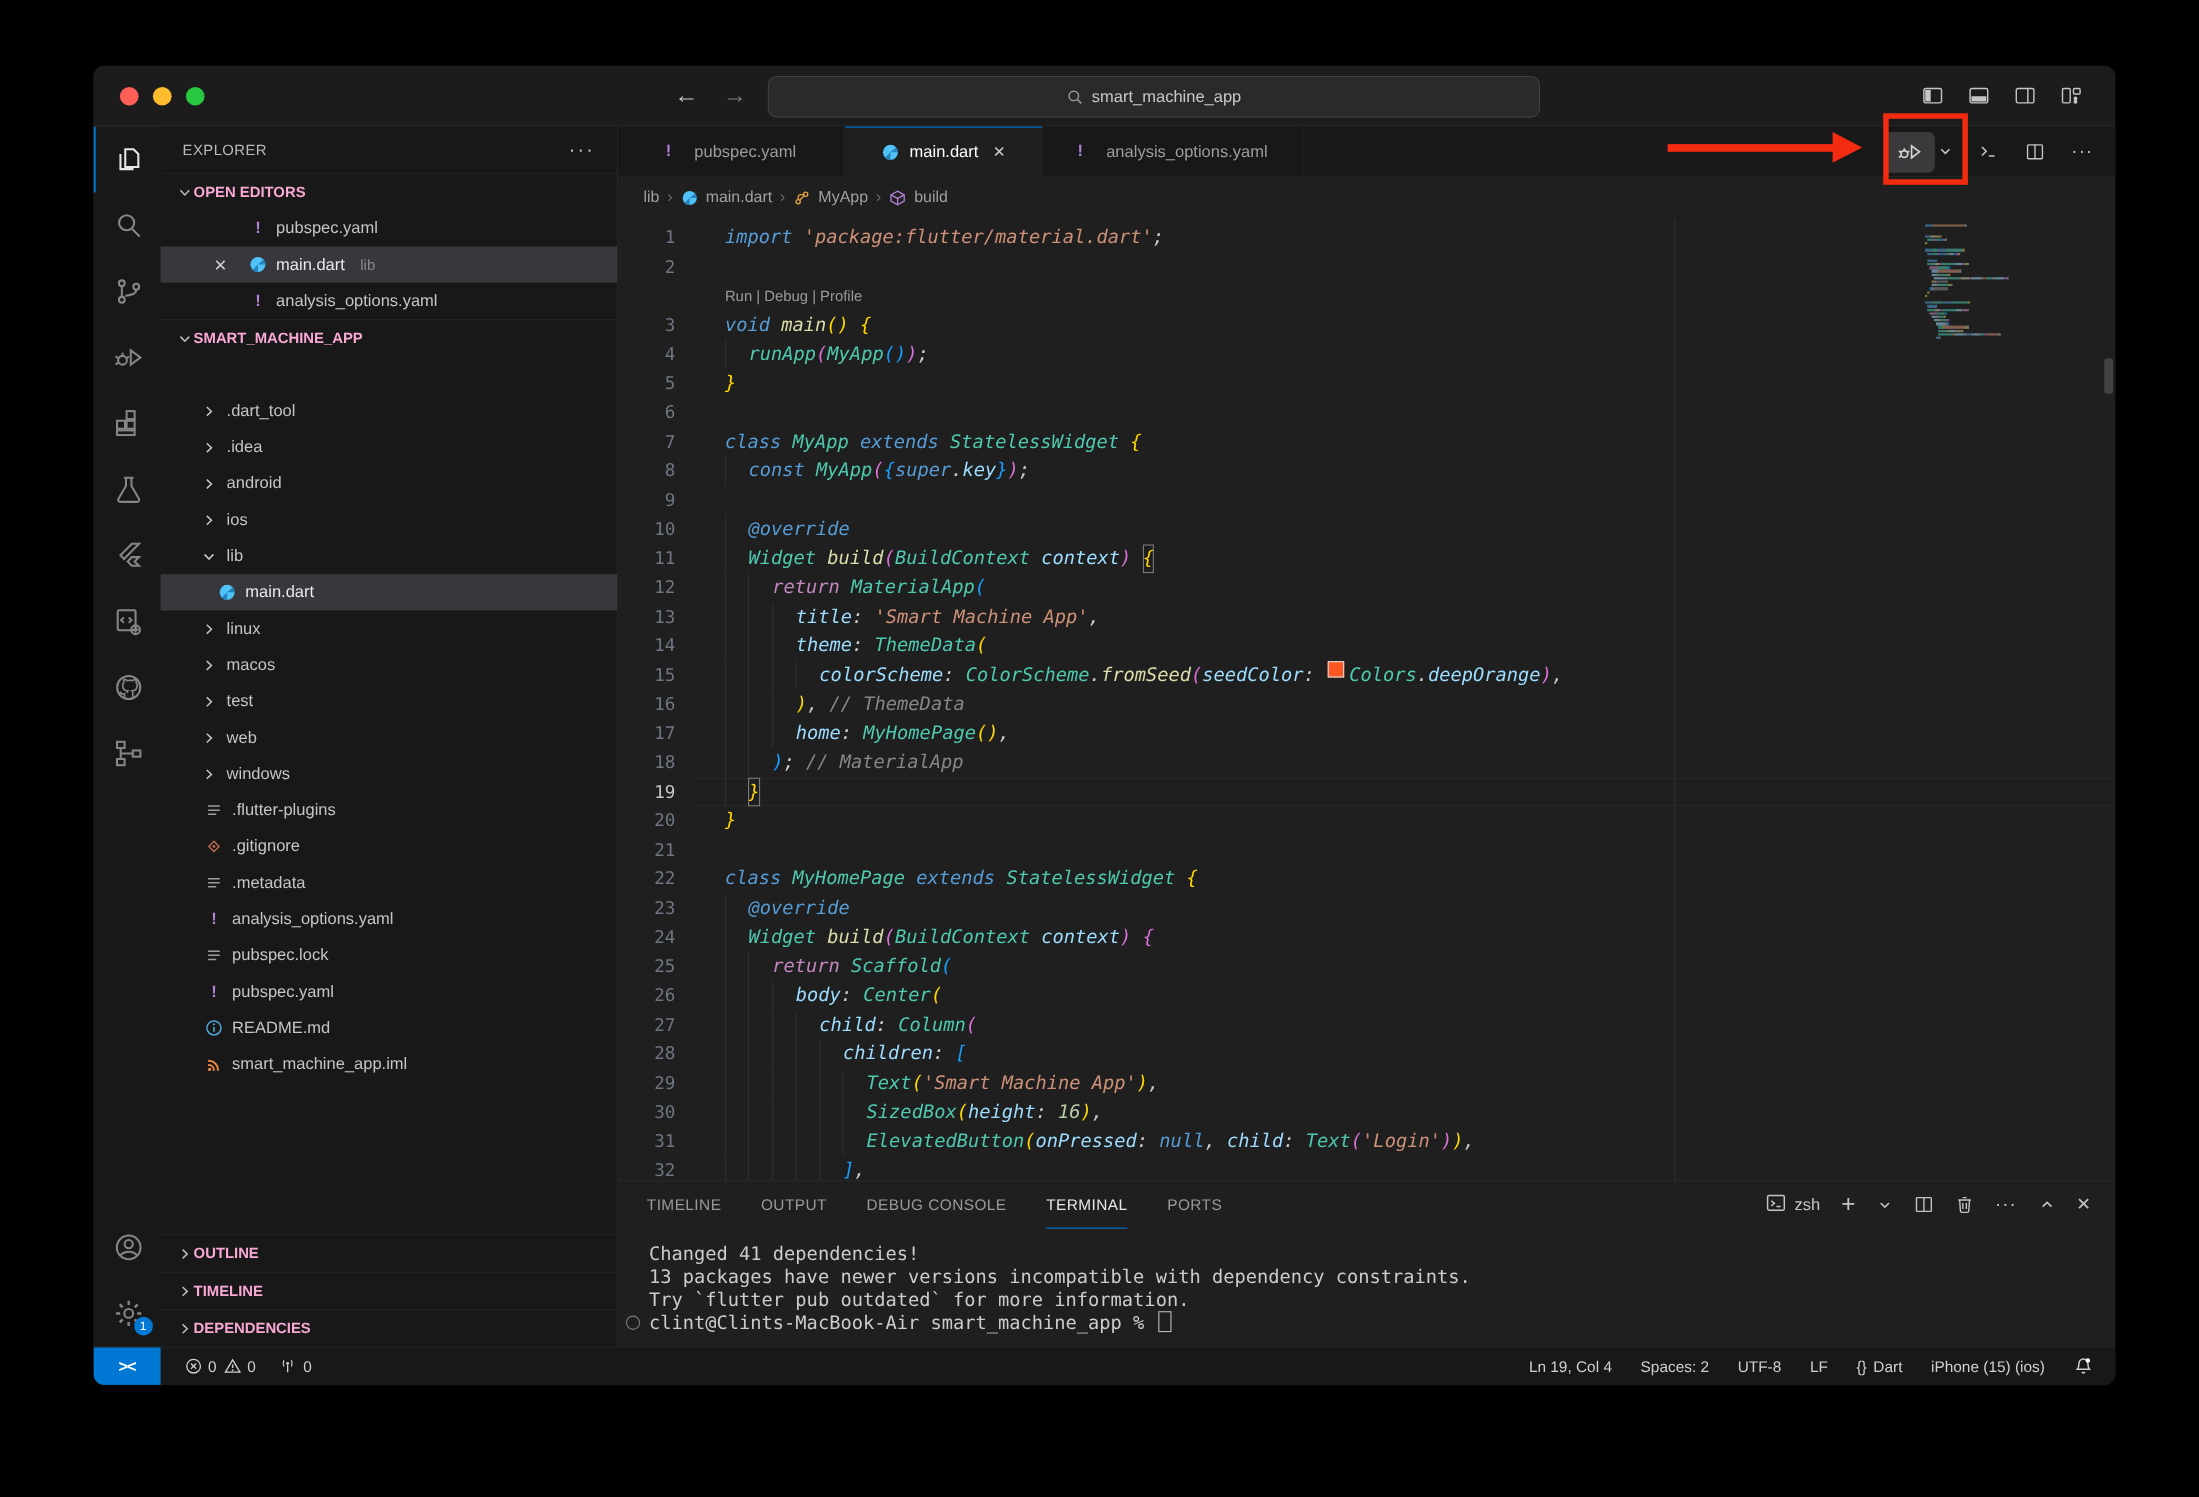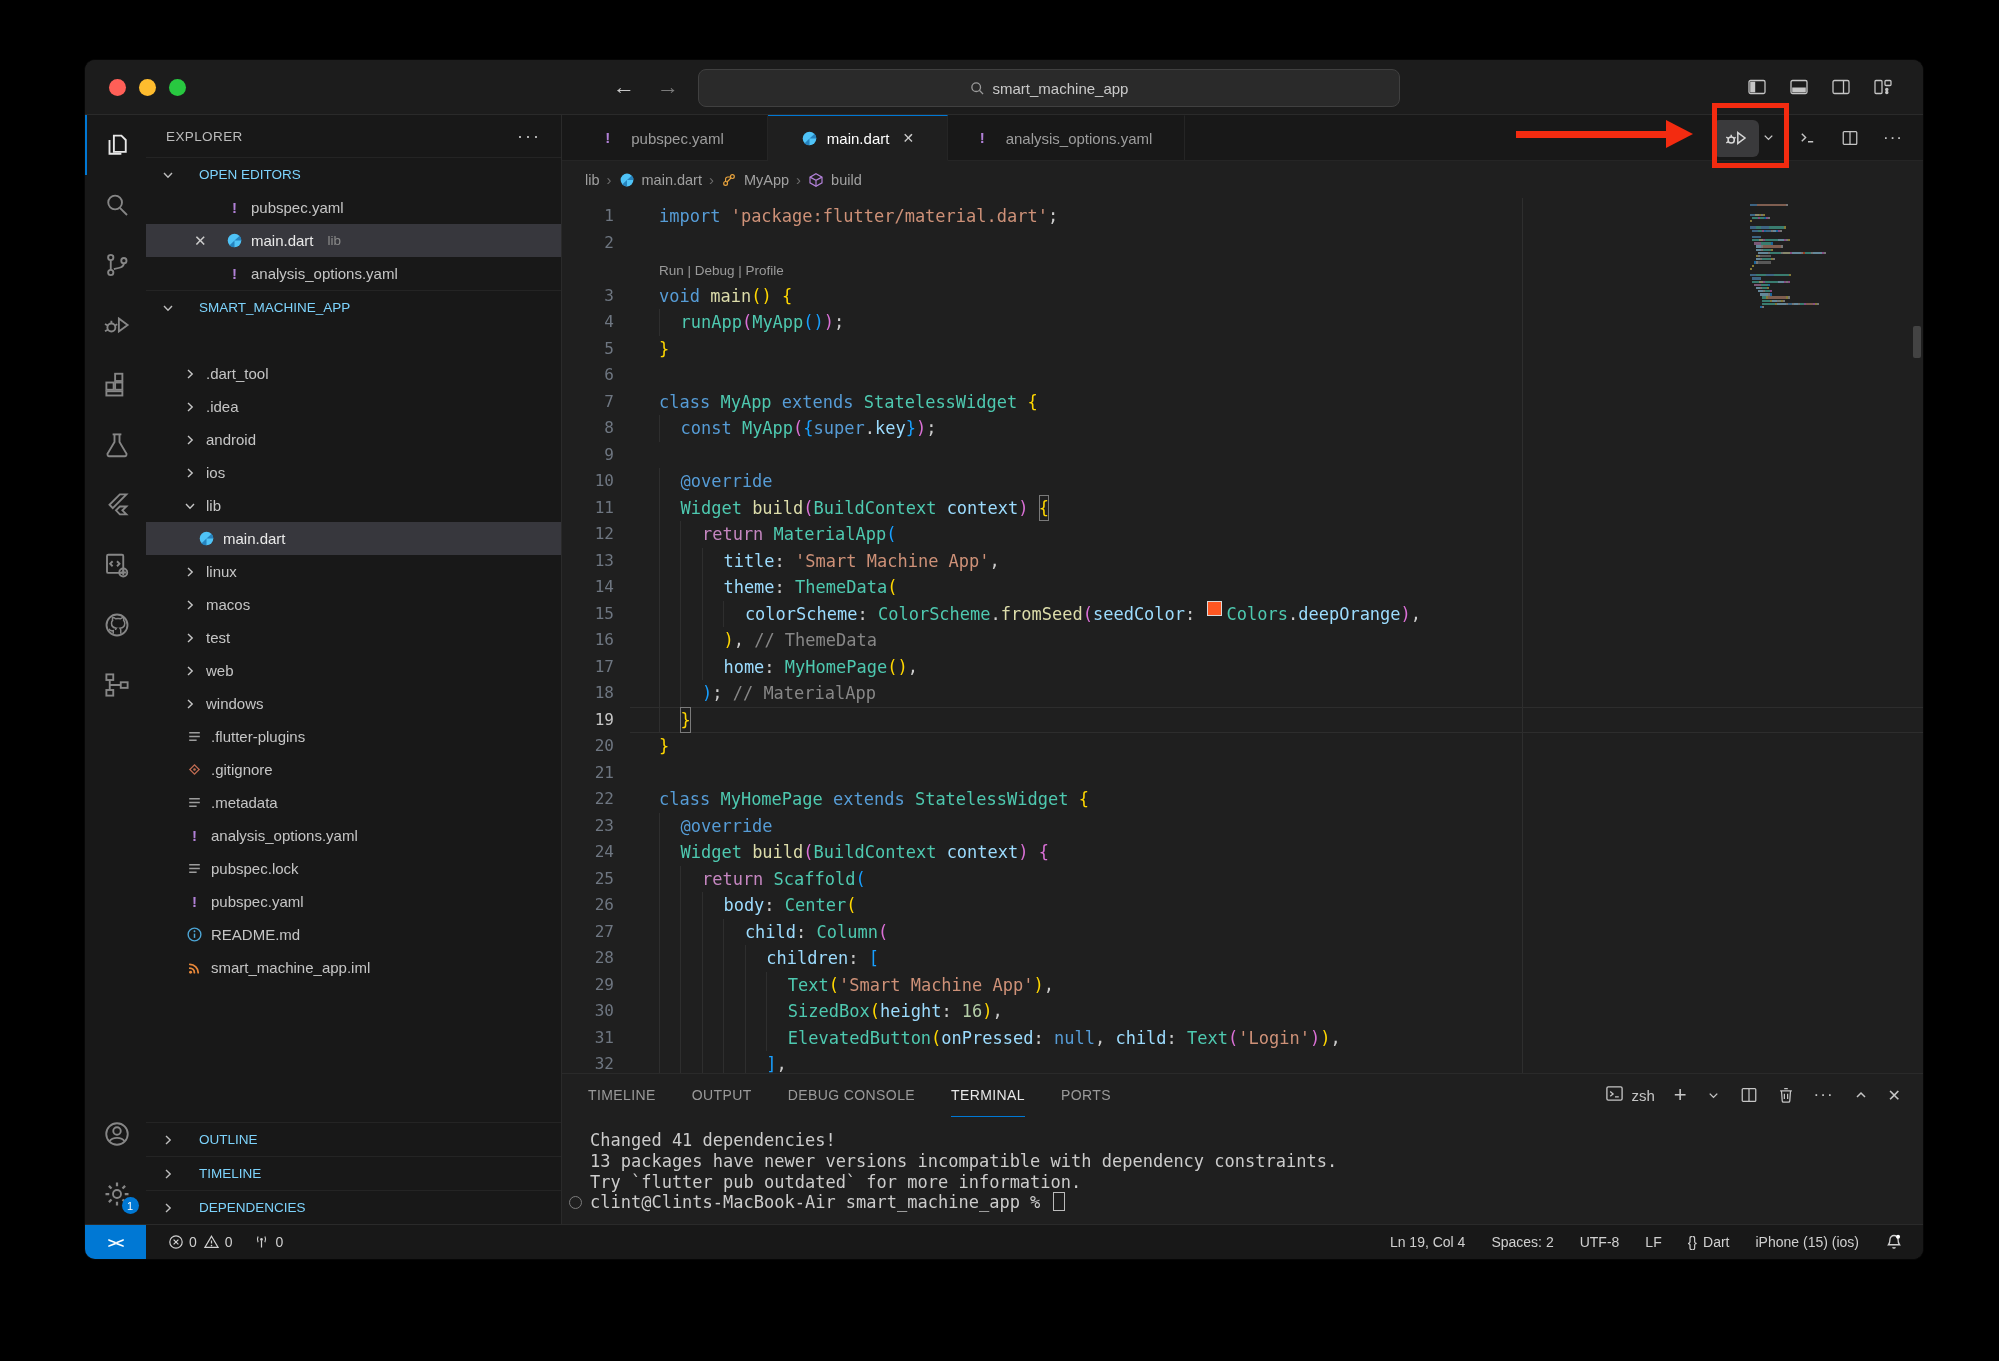--- a/index.html
+++ b/index.html
@@ -31,22 +31,22 @@
   .act-spacer{flex:1}
   .act .badgewrap{position:relative;display:flex;}
   .badge{position:absolute;right:-7px;bottom:-5px;background:#0078d4;color:#fff;font-size:11px;
          width:17px;height:17px;border-radius:50%;display:flex;align-items:center;justify-content:center;}
   
   .sidebar{width:415px;flex:none;background:#181818;border-right:1px solid #2a2a2a;
            position:relative;font-size:15px;}
   .sb-header{height:42px;display:flex;align-items:center;padding:0 20px;color:#bbbbbb;
              font-size:13.5px;letter-spacing:.4px;}
   .sb-header .more{margin-left:auto;color:#c5c5c5;font-size:18px;letter-spacing:2px;}
-  .sectionrow{height:33px;display:flex;align-items:center;gap:23px;padding-left:14px;
-              font-weight:400;font-size:13.5px;color:#7dd3fc;border-top:1px solid #242424;}
+  .sectionrow{height:33px;display:flex;align-items:center;gap:0;padding-left:14px;
+              font-weight:700;font-size:13.5px;color:#f9a8d4;border-top:1px solid #242424;}
   .sectionrow .chev{width:16px;height:16px;color:#bdbdbd;flex:none;}
   .chev svg{width:16px;height:16px;display:block}
   .chev.down svg{transform:rotate(90deg)}
   .filerow{height:33px;display:flex;align-items:center;gap:8px;color:#c5c5c5;cursor:pointer;position:relative;}
   .filerow.sel{background:#37373d;color:#e9e9e9;}
   .filerow .icon16{width:17px;height:17px;flex:none;display:flex;align-items:center;justify-content:center;}
   .filerow .detail{color:#8a8a8a;font-size:13.5px;margin-left:6px;}
   .filerow .closex{position:absolute;left:48px;color:#cccccc;font-size:15px;}
   .warnbang{color:#b180d7;font-weight:700;font-size:15px;line-height:1;}
   .sb-bottom{position:absolute;left:0;right:0;bottom:0;}
@@ -67,21 +67,21 @@
                font-size:14.5px;color:#a0a0a0;background:#1f1f1f;}
   .breadcrumbs .sep{color:#6d6d6d;font-size:15px;}
   .breadcrumbs .icon16{width:16px;height:16px;display:flex;}
   
   .codearea{flex:1;position:relative;overflow:hidden;font-family:"DejaVu Sans Mono",monospace;
             font-size:17px;}
   .rows{position:absolute;left:0;top:5px;right:0;}
   .row{display:flex;height:26.5px;line-height:26.5px;white-space:pre;}
   .gut{width:68px;flex:none;text-align:right;padding-right:16px;color:#6e7681;font-size:16px;box-sizing:border-box;}
   .row.cur .gut{color:#c6c6c6;}
-  .rowcontent{flex:1;padding-left:29px;display:flex;}
+  .rowcontent{flex:1;padding-left:29px;display:flex;font-style:italic;}
   .row.cur .rowcontent{box-shadow:inset 0 1px 0 #2d2d2d, inset 0 -1px 0 #2d2d2d;}
   .ind{display:inline-block;width:2ch;border-left:1px solid #2e2e2e;height:100%;flex:none;}
   .tk-kw{color:#569cd6}.tk-ctl{color:#c586c0}.tk-ty{color:#4ec9b0}.tk-fn{color:#dcdcaa}
   .tk-pr{color:#9cdcfe}.tk-st{color:#ce9178}.tk-nu{color:#b5cea8}.tk-cm{color:#878787}
   .tk-pu{color:#cccccc}.tk-b1{color:#ffd700}.tk-b2{color:#da70d6}.tk-b3{color:#179fff}
   .tk-bm{color:#ffd700;outline:1px solid #7a7a7a;outline-offset:-1px;}
   .tk-sw{display:inline-block;width:13px;height:13px;background:#ff5722;border:1px solid #d9d9d9;
          vertical-align:middle;margin:0 5px 3px 1px;}
   .lensrow{height:26.5px;line-height:26.5px;}
   .lenstext{font-family:"Liberation Sans",sans-serif;font-size:13.5px;color:#9a9a9a;padding-left:97px;}

